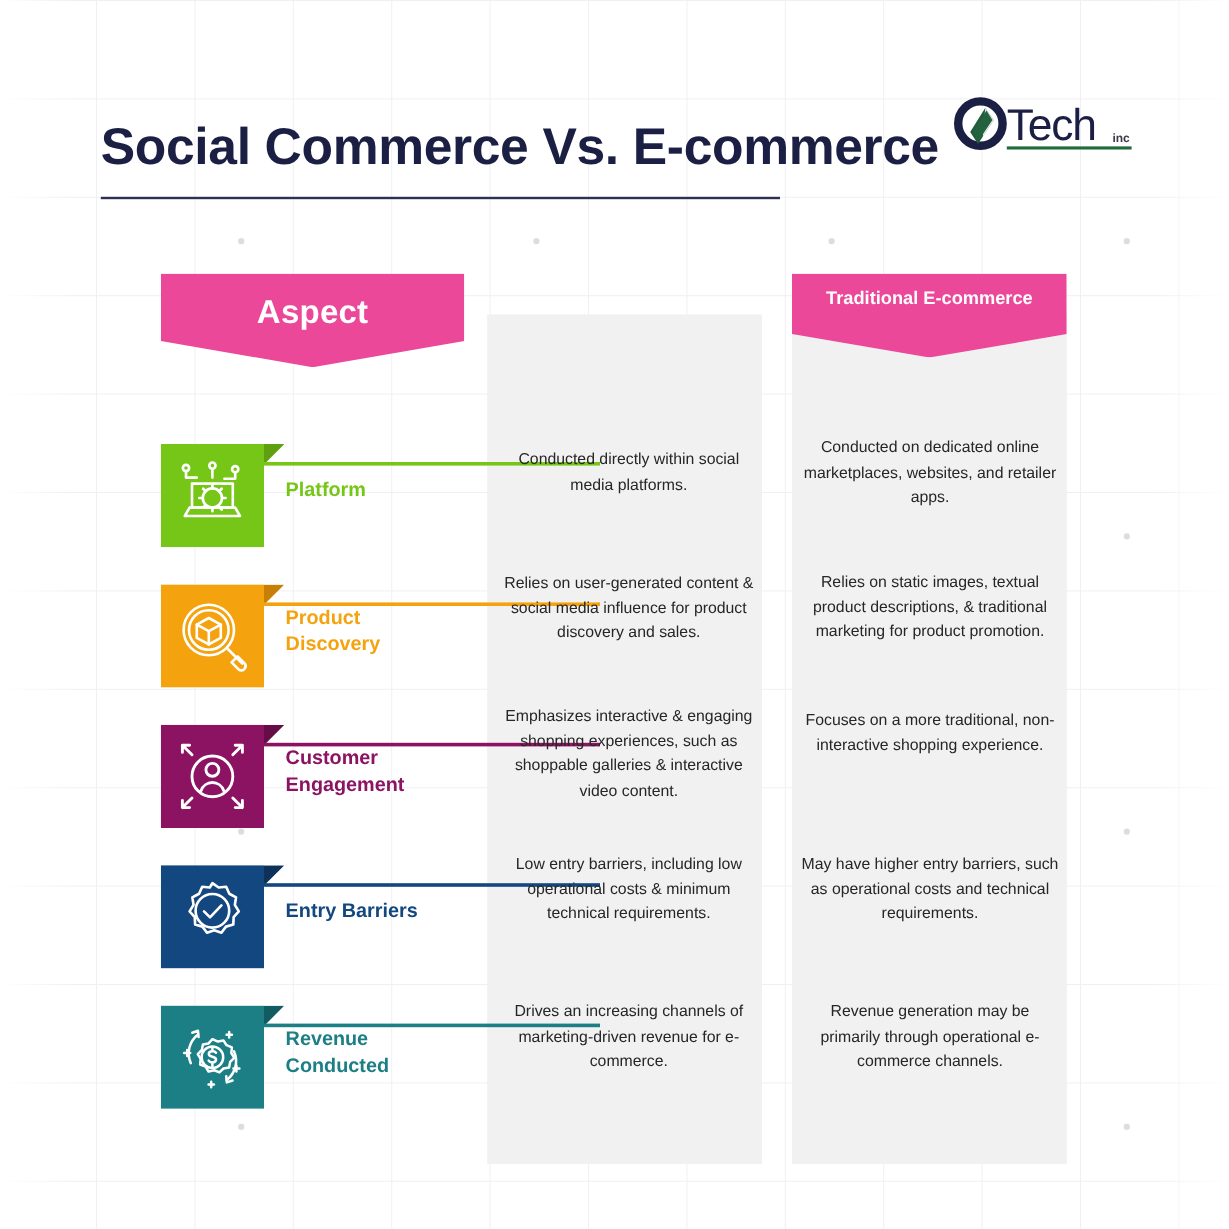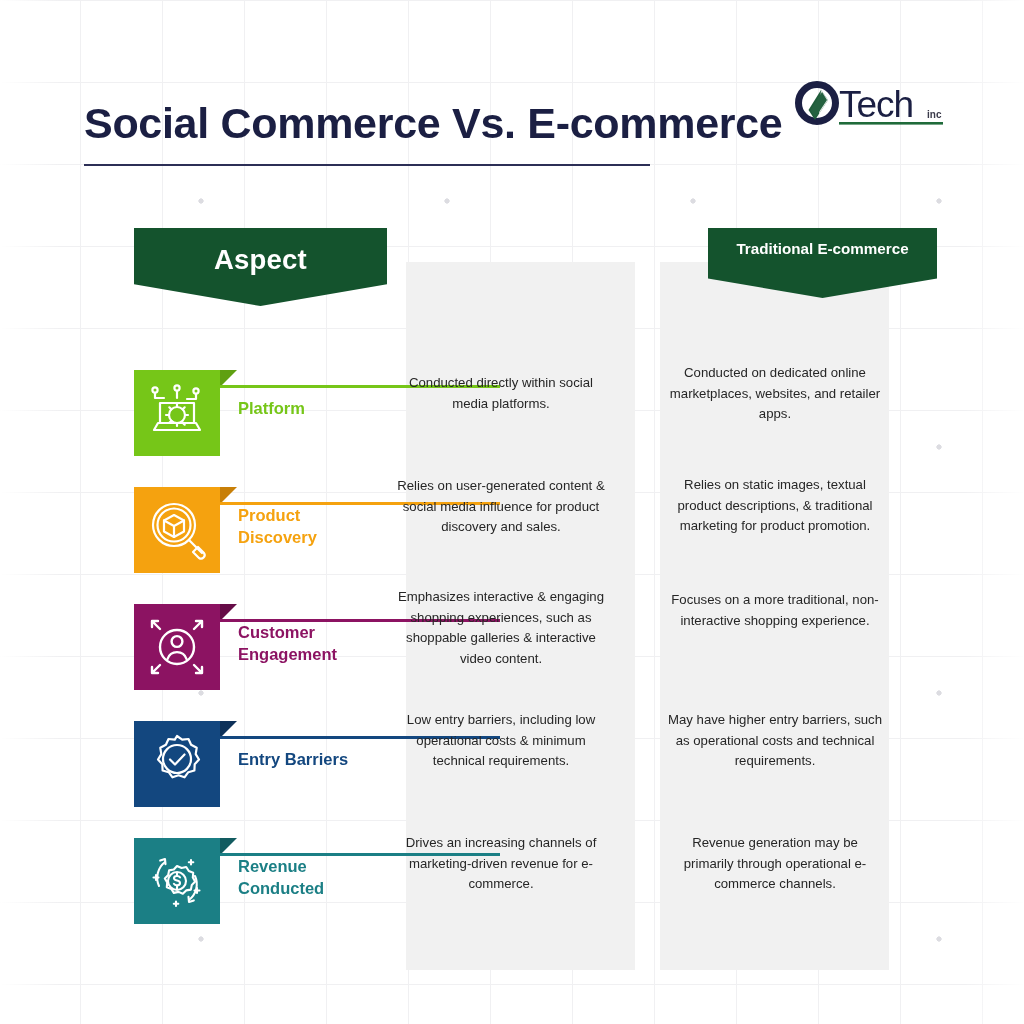--- a/index.html
+++ b/index.html
@@ -51,34 +51,34 @@
   #logo{position:absolute;left:795px;top:78px;width:158px;height:55px;}
 
   
   #board{position:absolute;left:0;top:0;width:1024px;height:1024px;}
 
   .col-body{
     position:absolute;background:#f1f1f1;
   }
   .head{
     position:absolute;
-    background:#14532d;
+    background:#ec4899;
     color:#ffffff;
     text-align:center;
     clip-path:polygon(0 0,100% 0,100% 72%,50% 100%,0 72%);
     display:flex;align-items:flex-start;justify-content:center;
   }
   .head-label{
     line-height:1.18;font-weight:bold;
   }
   #head-aspect{left:134px;top:228px;width:253px;height:78px;}
   #head-aspect .head-label{font-size:27.5px;padding-top:16px;letter-spacing:0.2px;}
   #head-social{left:406px;top:228px;width:229px;height:70px;}
   #head-social .head-label{font-size:15.2px;padding-top:12px;}
-  #head-trad{left:660px;top:228px;width:229px;height:70px;margin-left:48px;}
+  #head-trad{left:660px;top:228px;width:229px;height:70px;}
   #head-trad .head-label{font-size:15.2px;padding-top:12px;}
 
   #body-social{left:406px;top:262px;width:229px;height:708px;}
   #body-trad{left:660px;top:262px;width:229px;height:708px;}
 
   
   .aspect-row{position:absolute;left:134px;width:253px;height:86px;padding-left:38px;}
   .icon-box{
     position:absolute;left:0;top:0;width:86px;height:86px;
   }
@@ -99,21 +99,21 @@
   .icon-box svg{display:block;}
 
   
   .cell{
     position:absolute;
     text-align:center;
     font-size:13.2px;
     line-height:1.56;
     color:#262626;
   }
-  .cell.social{left:392px;width:218px;text-align:center;}
+  .cell.social{left:415px;width:218px;text-align:center;}
   .cell.trad{left:666px;width:218px;}
 </style>
 </head>
 <body>
 
 <div id="bg-grid"></div>
 <div id="bg-dots"></div>
 <div id="bg-wash"></div>
 
 <div id="header">

